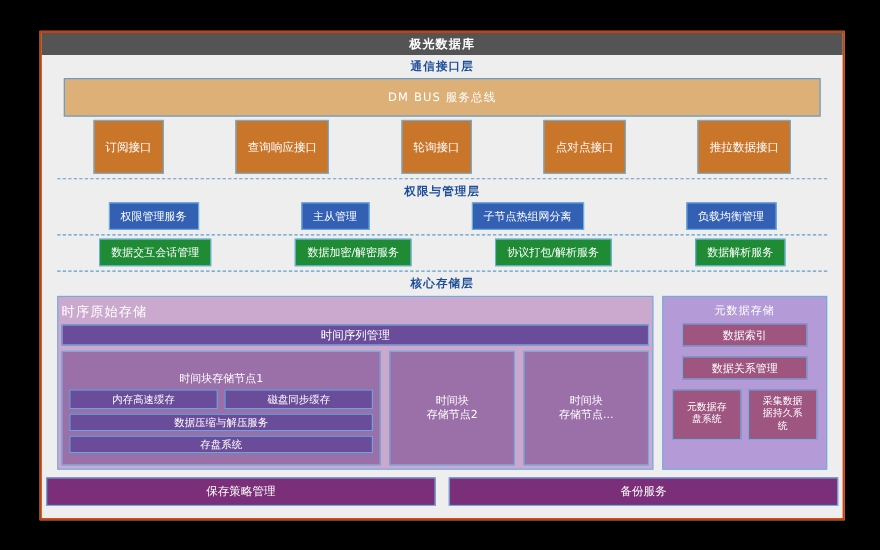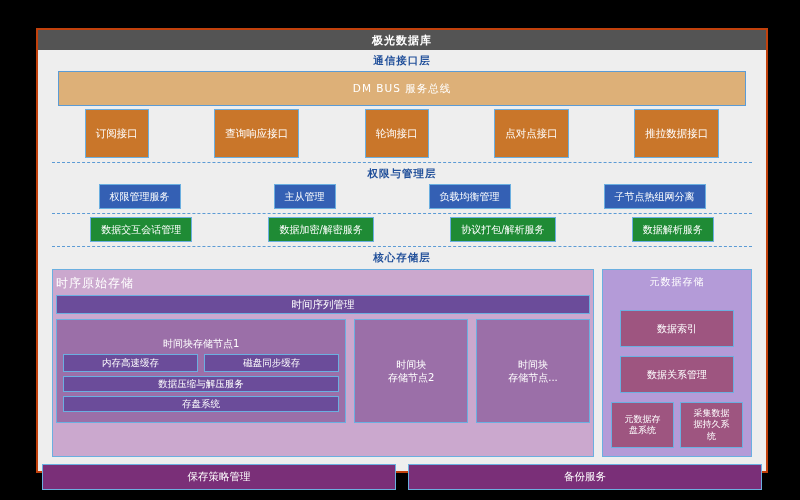--- a/index.html
+++ b/index.html
@@ -204,30 +204,30 @@
     background: #b49bd8;
     border: 1px solid #6bafe0;
     padding: 3px 8px 8px 8px;
     box-sizing: border-box;
   }
 
   .meta-title {
     text-align: center;
     color: #ffffff;
     font-size: 10px;
-    padding: 2px 0 21px 0;
+    padding: 2px 0 5px 0;
     letter-spacing: 1px;
   }
 
   .meta-box {
     background: #9e5580;
     border: 1px solid #6bafe0;
     color: #ffffff;
     font-size: 10px;
-    height: 37px;
+    height: 21px;
     display: flex;
     align-items: center;
     justify-content: center;
     box-sizing: border-box;
     margin: 0 auto 9px auto;
     width: 86%;
   }
 
   .meta-pair {
     display: flex;
@@ -298,22 +298,22 @@
         <div class="box orange">推拉数据接口</div>
       </div>
 
       <div class="dashed-sep"></div>
 
       <div class="layer-label">权限与管理层</div>
 
       <div class="row">
         <div class="box blue">权限管理服务</div>
         <div class="box blue">主从管理</div>
+        <div class="box blue">子节点热组网分离</div>
         <div class="box blue">负载均衡管理</div>
-        <div class="box blue">子节点热组网分离</div>
       </div>
 
       <div class="dashed-sep"></div>
 
 
       <div class="row">
         <div class="box green">数据交互会话管理</div>
         <div class="box green">数据加密/解密服务</div>
         <div class="box green">协议打包/解析服务</div>
         <div class="box green">数据解析服务</div>

